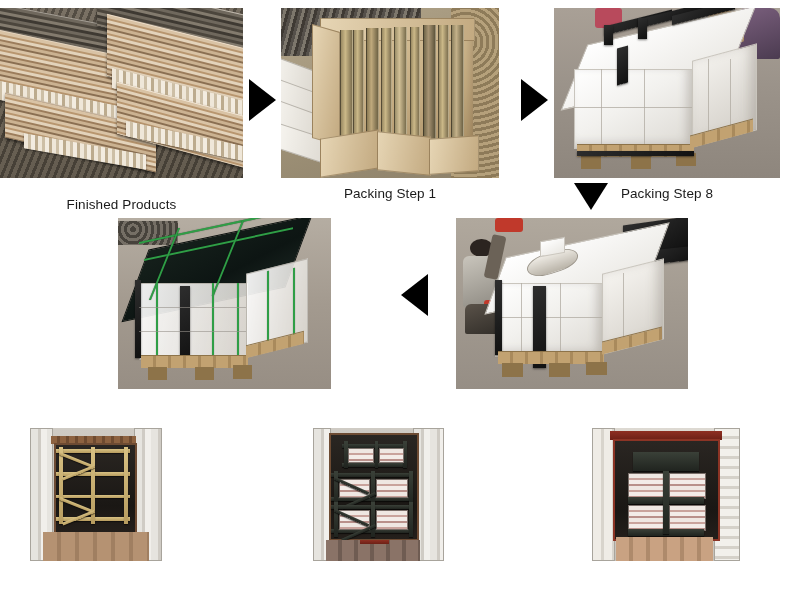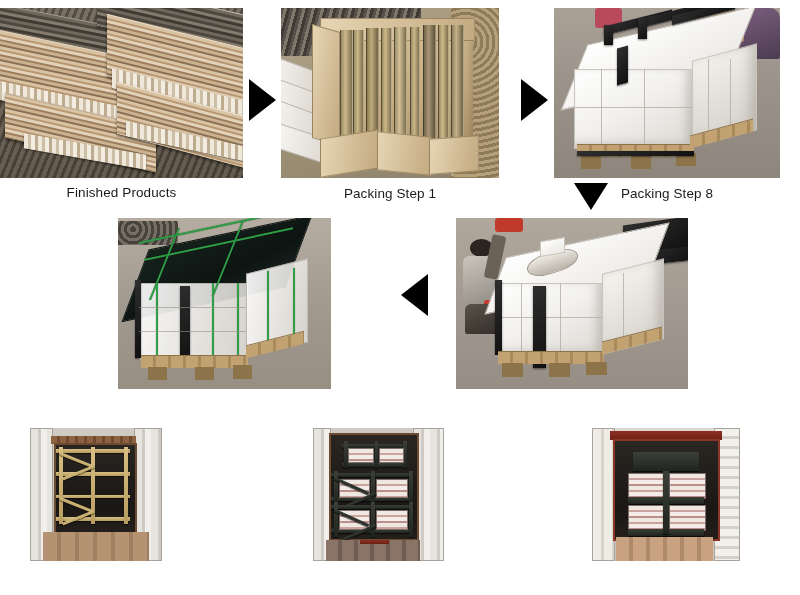--- a/index.html
+++ b/index.html
@@ -303,21 +303,21 @@
       <div class="stone-row" style="left:2%;  top:60%; width:62%; height:26%; transform:skewY(13deg);"></div>
 
       <div class="stone-row dark" style="left:40%; top:-6%; width:62%; height:26%; transform:skewY(13deg);"></div>
       <div class="stone-row" style="left:44%; top:14%; width:60%; height:36%; transform:skewY(14deg);"></div>
       <div class="stone-edge" style="left:46%; top:45%; width:56%; height:12%; transform:skewY(14deg);"></div>
       <div class="stone-row" style="left:48%; top:54%; width:56%; height:30%; transform:skewY(15deg);"></div>
 
       <div class="stone-edge" style="left:10%; top:80%; width:50%; height:9%; transform:skewY(10deg);"></div>
       <div class="stone-edge" style="left:52%; top:74%; width:50%; height:9%; transform:skewY(12deg);"></div>
     </div>
-    <div class="caption" style="top:177px;">Finished Products</div>
+    <div class="caption" style="top:189px;">Finished Products</div>
   </div>
 
   <div class="arrow arrow-right" style="left:249px; top:79px;"></div>
 
   <div class="step" style="left:281px; top:8px; width:218px; height:170px;">
     <div class="photo p-step1">
       <div class="topstack"></div>
       <div class="gravel"></div>
 
       <div class="white-slab" style="left:-4%; top:34%; width:26%; height:13%; transform:skewY(20deg);"></div>

